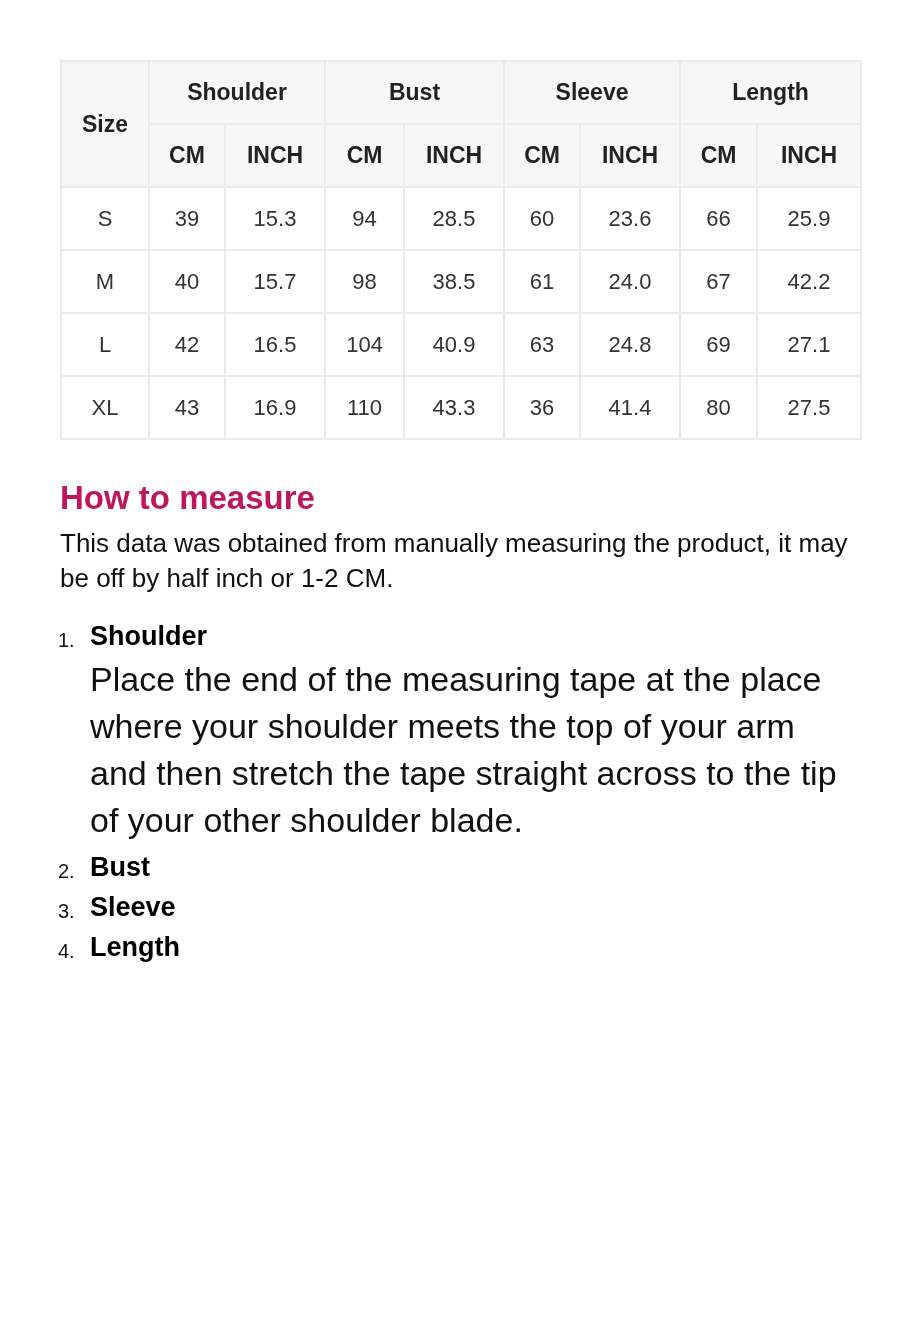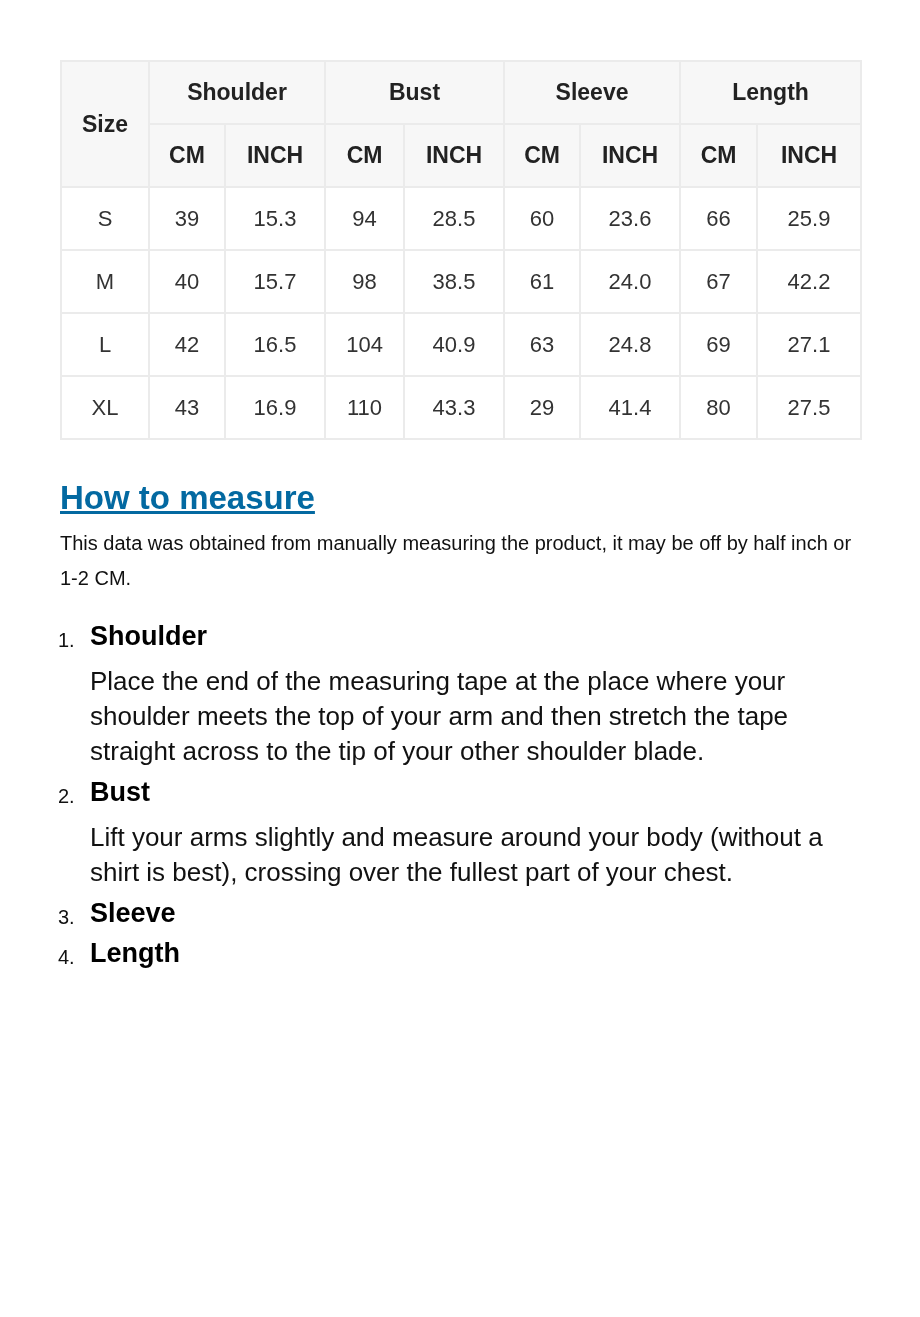--- a/index.html
+++ b/index.html
@@ -47,25 +47,24 @@
       position: absolute;
       left: 60px;
       top: 476px;
       width: 800px;
     }
     .heading {
       font-size: 33px;
       font-weight: bold;
       margin: 0;
       line-height: 44px;
-      color: #0369a1;
-      text-decoration: underline;
+      color: #be185d;
     }
     .intro {
-      font-size: 20px;
+      font-size: 26px;
       line-height: 35px;
       margin: 6px 0 0 0;
       color: #111;
     }
     .steps {
       list-style: none;
       margin: 20px 0 0 0;
       padding: 0;
     }
     .step {
@@ -81,24 +80,24 @@
       line-height: 40px;
       color: #111;
     }
     .step-title {
       font-size: 27px;
       font-weight: bold;
       line-height: 40px;
       color: #000;
     }
     .step-text {
-      font-size: 26px;
-      line-height: 35px;
+      font-size: 34px;
+      line-height: 47px;
       color: #111;
-      margin-top: 8px;
+      margin-top: 0;
       margin-bottom: 3px;
     }
   </style>
 </head>
 <body>
 
 <table class="size-table">
   <colgroup>
     <col style="width:88px">
     <col style="width:76px">
@@ -162,41 +161,40 @@
       <td>24.8</td>
       <td>69</td>
       <td>27.1</td>
     </tr>
     <tr>
       <td>XL</td>
       <td>43</td>
       <td>16.9</td>
       <td>110</td>
       <td>43.3</td>
-      <td>29</td>
+      <td>36</td>
       <td>41.4</td>
       <td>80</td>
       <td>27.5</td>
     </tr>
   </tbody>
 </table>
 
 <section class="content">
   <h2 class="heading">How to measure</h2>
   <p class="intro">This data was obtained from manually measuring the product, it may be off by half inch or 1-2 CM.</p>
   <ol class="steps">
     <li class="step">
       <span class="step-num">1.</span>
       <div class="step-title">Shoulder</div>
       <div class="step-text">Place the end of the measuring tape at the place where your shoulder meets the top of your arm and then stretch the tape straight across to the tip of your other shoulder blade.</div>
     </li>
     <li class="step">
       <span class="step-num">2.</span>
       <div class="step-title">Bust</div>
-      <div class="step-text">Lift your arms slightly and measure around your body (without a shirt is best), crossing over the fullest part of your chest.</div>
     </li>
     <li class="step">
       <span class="step-num">3.</span>
       <div class="step-title">Sleeve</div>
     </li>
     <li class="step">
       <span class="step-num">4.</span>
       <div class="step-title">Length</div>
     </li>
   </ol>

